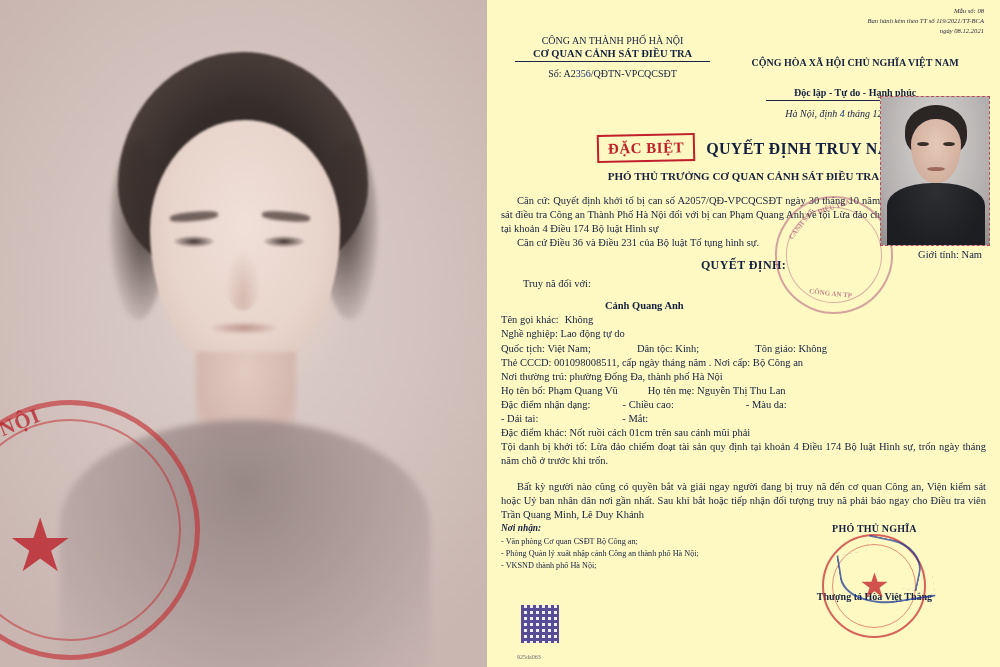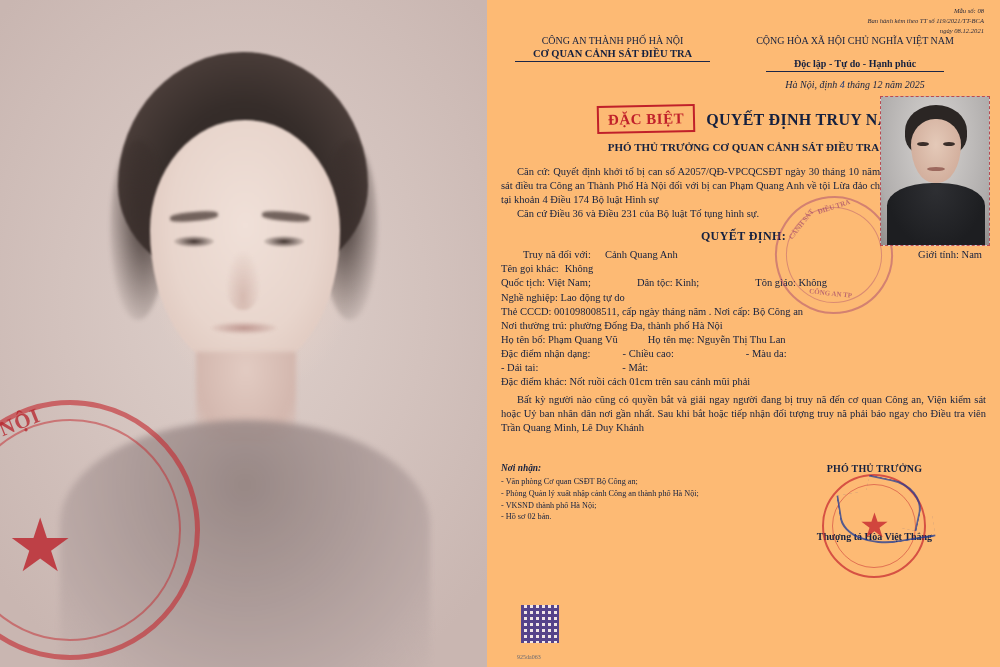--- a/index.html
+++ b/index.html
@@ -134,21 +134,21 @@
   }
   .star-left::before {
     content: "\2605";
     position: absolute; left: -37px; top: 0;
   }
 
   
   .doc {
     position: relative;
     width: 513px; height: 667px;
-    background: #fdba74;
+    background: #fef9c3;
     overflow: hidden;
     color: #14203f;
     font-size: 10.5px;
     line-height: 1.34;
   }
   .doc-inner { position: absolute; inset: 0; padding: 8px 14px 0 14px; }
 
   .topright {
     position: absolute; right: 16px; top: 6px;
     text-align: right;
@@ -160,21 +160,21 @@
   .head {
     display: flex; justify-content: space-between;
     margin-top: 26px;
   }
   .head-left { width: 46%; text-align: center; }
   .head-right { width: 54%; text-align: center; }
   .head .l1 { font-size: 10px; }
   .head .l2 { font-size: 10.5px; font-weight: bold; }
   .underline-sm { display:inline-block; border-bottom:1px solid #1b2647; padding:0 18px; }
   .underline-xs { display:inline-block; border-bottom:1px solid #1b2647; padding:0 28px; }
-  .motto { font-size: 10px; font-weight: bold; margin-top: 10px; }
+  .motto { font-size: 10px; font-weight: bold; margin-top: 17px; }
   .place { font-size: 10px; font-style: italic; margin-top: 6px; text-align:center; }
   .sohieu { font-size: 10px; margin-top: 5px; }
   .handnum { color:#14357a; font-family:"Liberation Serif", serif; }
 
   .title-wrap { text-align:center; margin-top: 14px; }
   .stamp-dacbiet {
     display:inline-block;
     border: 2.4px solid #c0202a;
     color: #c0202a;
     font-weight: bold;
@@ -195,24 +195,24 @@
     margin-top: 7px;
   }
 
   .body { margin-top: 10px; text-align: justify; }
   .body p { margin: 0; text-indent: 16px; }
   .center-b { text-align:center; font-weight:bold; font-size: 12px; margin: 7px 0 4px; letter-spacing:.4px; }
 
   .fields { margin-top: 2px; }
   .row { display:flex; }
   .spacer { display:inline-block; }
-  .bold { font-weight: normal; }
+  .bold { font-weight: bold; margin-top: 22px; }
   .gt { position:absolute; right: 18px; }
 
-  .footer { display:flex; margin-top: 27px; }
+  .footer { display:flex; margin-top: 0; }
   .footer-left { width: 54%; font-size: 8.2px; line-height: 1.45; }
   .footer-left .nn { font-style: italic; font-weight: bold; font-size: 9.4px; }
   .footer-right { width: 46%; text-align:center; position: relative; }
   .footer-right .ptt { font-weight: bold; font-size: 10px; letter-spacing:.2px;}
   .footer-right .name { font-weight: bold; font-size: 10px; margin-top: 54px; }
 
   
   .seal-doc {
     position: absolute; left: 50%; top: 12px;
     width: 104px; height: 104px; margin-left: -52px;
@@ -338,20 +338,23 @@
       <div class="topright">
         <div>Mẫu số: 08</div>
         <div>Ban hành kèm theo TT số 119/2021/TT-BCA</div>
         <div>ngày 08.12.2021</div>
       </div>
 
       <div class="head">
         <div class="head-left">
           <div class="l1">CÔNG AN THÀNH PHỐ HÀ NỘI</div>
           <div class="l2"><span class="underline-sm">CƠ QUAN CẢNH SÁT ĐIỀU TRA</span></div>
+          <div class="sohieu">
+            <span>Số: A2</span><span class="handnum">356</span><span>/QĐTN-VPCQCSĐT</span>
+          </div>
         </div>
         <div class="head-right">
           <div class="l1 bold">CỘNG HÒA XÃ HỘI CHỦ NGHĨA VIỆT NAM</div>
           <div class="motto"><span class="underline-xs">Độc lập - Tự do - Hạnh phúc</span></div>
           <div class="place">
             <span>Hà Nội, định</span>
             <span class="handnum">4</span>
             <span>tháng 12 năm 2025</span>
           </div>
         </div>
@@ -376,30 +379,30 @@
           <span>Truy nã đối với:</span>
           <span class="spacer" style="width:14px"></span>
           <span class="bold">Cảnh Quang Anh</span>
         </div>
         <div class="row">
           <span>Tên gọi khác:</span>
           <span class="spacer" style="width:6px"></span>
           <span>Không</span>
         </div>
         <div class="row">
+          <span>Nghề nghiệp: Lao động tự do</span>
+        </div>
+        <div class="row">
           <span>Quốc tịch: Việt Nam;</span>
           <span class="spacer" style="width:46px"></span>
           <span>Dân tộc: Kinh;</span>
           <span class="spacer" style="width:56px"></span>
           <span>Tôn giáo: Không</span>
         </div>
         <div class="row">
-          <span>Nghề nghiệp: Lao động tự do</span>
-        </div>
-        <div class="row">
           <span>Thẻ CCCD: 001098008511, cấp ngày        tháng        năm       . Nơi cấp: Bộ Công an</span>
         </div>
         <div class="row">
           <span>Nơi thường trú: phường Đống Đa, thành phố Hà Nội</span>
         </div>
         <div class="row">
           <span>Họ tên bố: Phạm Quang Vũ</span>
           <span class="spacer" style="width:30px"></span>
           <span>Họ tên mẹ: Nguyễn Thị Thu Lan</span>
         </div>
@@ -411,36 +414,36 @@
           <span>- Màu da:</span>
         </div>
         <div class="row">
           <span>- Dái tai:</span>
           <span class="spacer" style="width:84px"></span>
           <span>- Mắt:</span>
         </div>
         <div class="row">
           <span>Đặc điểm khác: Nốt ruồi cách 01cm trên sau cánh mũi phải</span>
         </div>
-      </div>
-
-      <div class="body" style="margin-top:4px">
+        <div style="text-align:justify">Tội danh bị khởi tố: Lừa đảo chiếm đoạt tài sản quy định tại khoản 4 Điều 174 Bộ luật Hình sự, trốn ngày        tháng        năm        chỗ ở trước khi trốn.</div>
+      </div>
+
+      <div class="body" style="margin-top:12px">
         <p>Bất kỳ người nào cũng có quyền bắt và giải ngay người đang bị truy nã đến cơ quan Công an, Viện kiểm sát hoặc Uỷ ban nhân dân nơi gần nhất. Sau khi bắt hoặc tiếp nhận đối tượng truy nã phải báo ngay cho Điều tra viên Trần Quang Minh, Lê Duy Khánh</p>
       </div>
 
       <div class="footer">
         <div class="footer-left">
           <div class="nn">Nơi nhận:</div>
           <div>- Văn phòng Cơ quan CSĐT Bộ Công an;</div>
           <div>- Phòng Quản lý xuất nhập cảnh Công an thành phố Hà Nội;</div>
           <div>- VKSND thành phố Hà Nội;</div>
-          <div>- Hồ sơ 02 bản.</div>
         </div>
         <div class="footer-right">
-          <div class="ptt">PHÓ THỦ TRƯỞNG</div>
+          <div class="ptt">PHÓ THỦ NGHĨA</div>
           <div class="seal-doc">
             <div class="seal-doc-ring"></div>
           </div>
           <div class="sig-scribble"></div>
           <div class="sig-scribble2"></div>
           <div class="name">Thượng tá Hòa Việt Thắng</div>
         </div>
       </div>
 
       <div class="seal-oval"></div>

